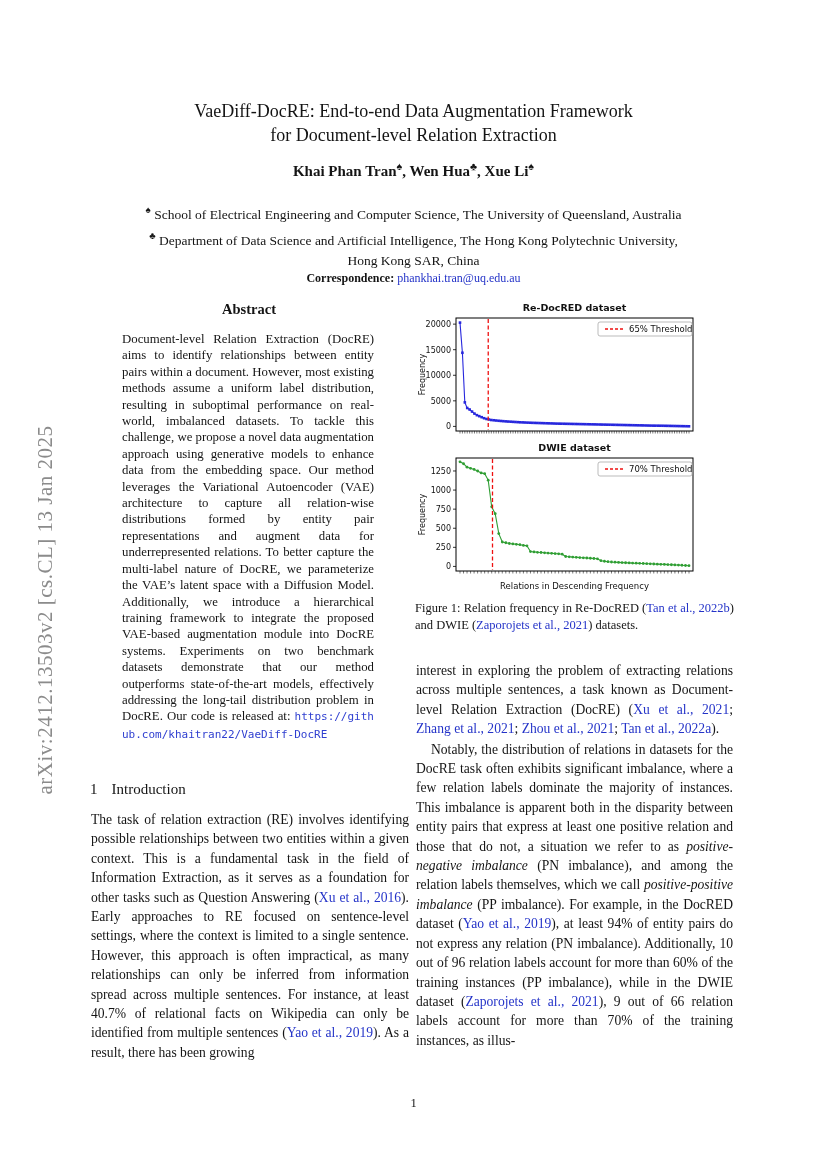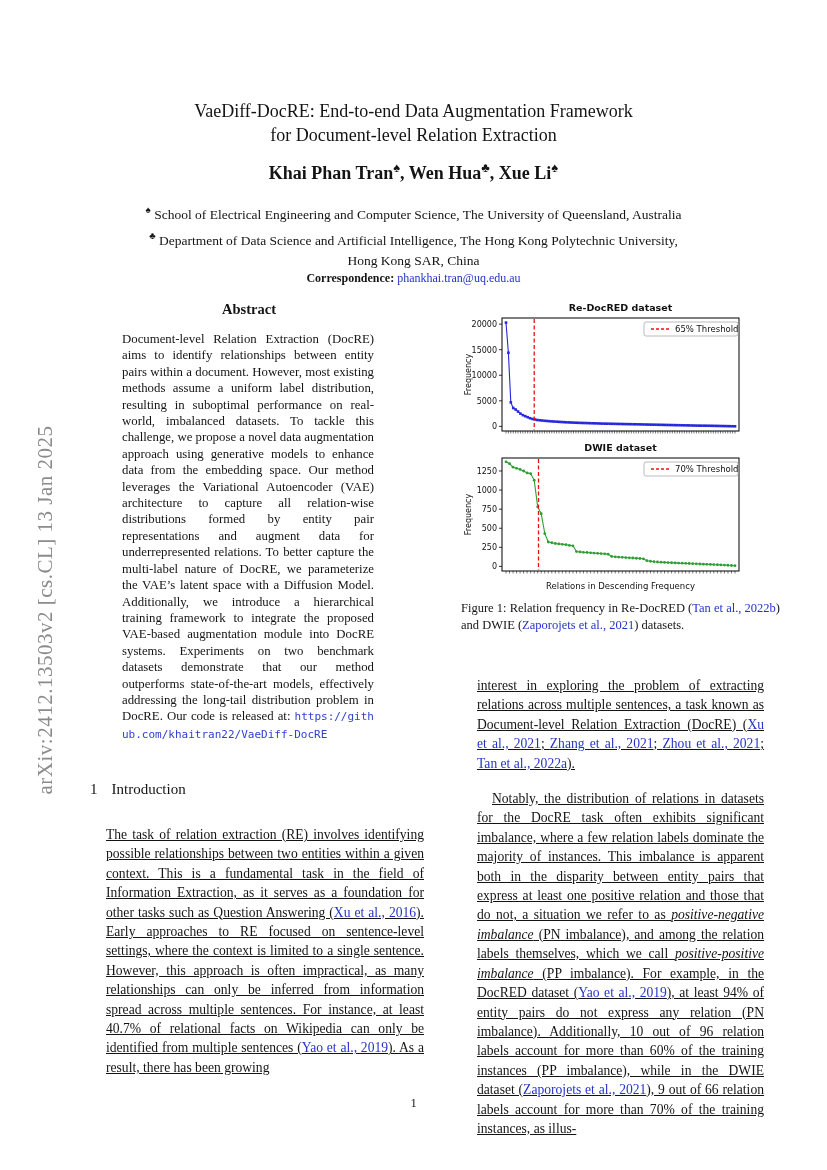--- a/index.html
+++ b/index.html
@@ -12,45 +12,45 @@
     position:absolute;left:45px;top:610px;
     transform:translate(-50%,-50%) rotate(-90deg);
     white-space:nowrap;color:#8b8b8b;font-size:21px;letter-spacing:0.5px;
   }
   .paper-title{
     position:absolute;top:99px;left:0;right:0;text-align:center;
     font-weight:normal;font-size:18px;line-height:24px;
   }
   .authors-line{
     position:absolute;top:160px;left:0;right:0;text-align:center;
-    font-weight:bold;font-size:18px;
+    font-weight:bold;font-size:15px;
   }
   .affiliations{
     position:absolute;top:199px;left:0;right:0;text-align:center;
     font-size:13.5px;line-height:21px;
   }
   .correspondence{
     position:absolute;top:271px;left:0;right:0;text-align:center;
     font-size:12px;
   }
   .sup{font-size:72%;vertical-align:super;}
   .bold{font-weight:bold;}
   .em{font-style:italic;}
   .link{color:#2433c8;}
   .email{color:#2433c8;}
   .code-link{font-family:"DejaVu Sans Mono", monospace;color:#2e3ed0;font-size:11px;word-break:break-all;}
   .col-left-block{position:absolute;left:90px;width:318px;}
-  .col-right-block{position:absolute;left:461px;width:319px;}
+  .col-right-block{position:absolute;left:415px;width:319px;}
   .abstract-heading{text-align:center;font-weight:bold;font-size:14.5px;margin:0 0 13px 0;}
   .abstract-body{
     margin:0 34px 0 32px;font-size:12.8px;line-height:16.4px;text-align:justify;
   }
   .section-heading{font-weight:normal;font-size:15px;}
   .section-heading .sec-num{margin-right:14px;}
-  .body-par{font-size:13.6px;line-height:19.4px;text-align:justify;margin:16px;text-decoration:underline;}
+  .body-par{font-size:13.6px;line-height:19.4px;text-align:justify;margin:1px;}
   .indent{text-indent:15px;}
   .figure-caption{font-size:12.5px;line-height:16.5px;text-align:justify;}
   .chart-host{position:absolute;left:0;}
   .page-number{position:absolute;top:1096px;left:0;right:0;text-align:center;font-size:12.5px;}
   svg text{font-family:"DejaVu Sans", sans-serif;}
 </style>
 </head>
 <body>
 
 <div class="page">

